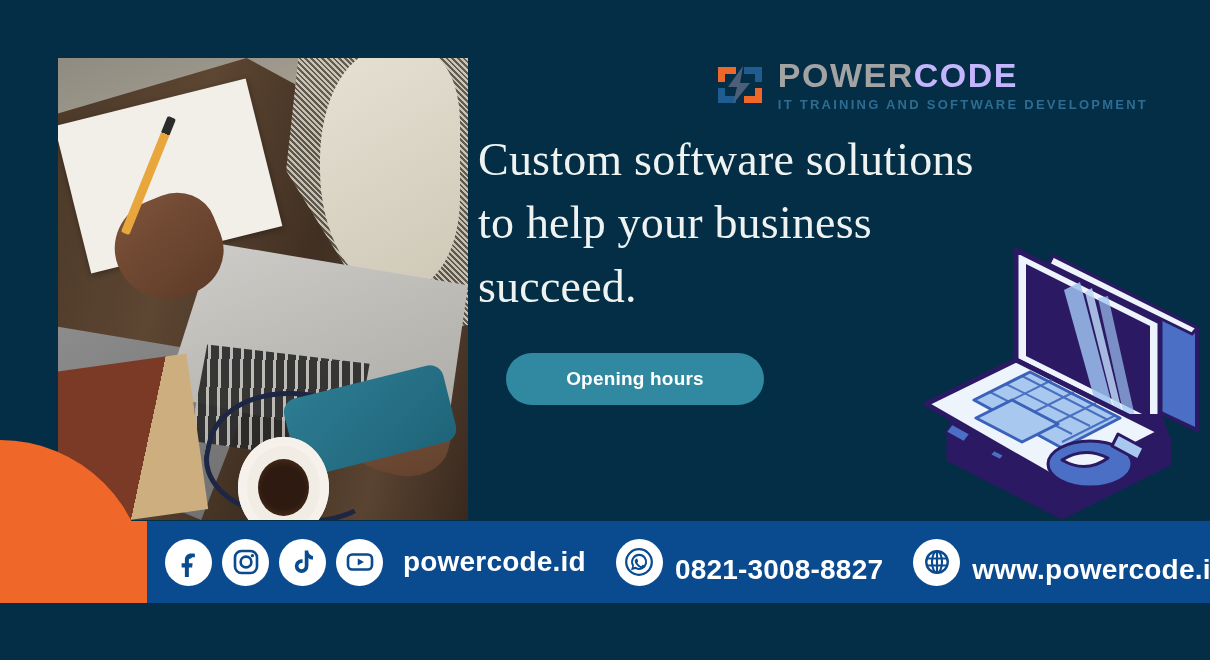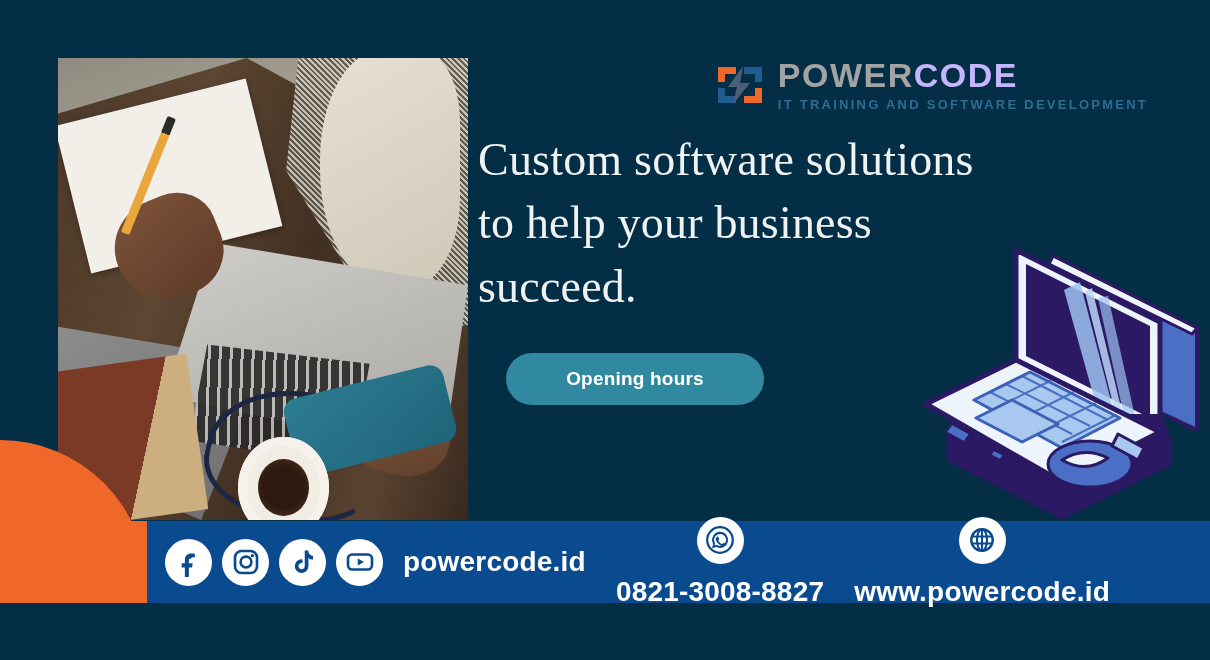--- a/index.html
+++ b/index.html
@@ -269,24 +269,23 @@
   }
   .handle {
     color: #ffffff;
     font-size: 28px;
     font-weight: 700;
     margin-left: 20px;
     letter-spacing: .2px;
   }
   .contact-item {
     display: flex;
-    align-items: center;
+    align-items: flex-end;
     gap: 12px;
     margin-left: 30px;
-    flex-direction: column;
   }
   .contact-item .txt {
     color: #ffffff;
     font-size: 28px;
     font-weight: 700;
     letter-spacing: .2px;
     white-space: nowrap;
   }
   .orange-over-bar {
     position: absolute;

